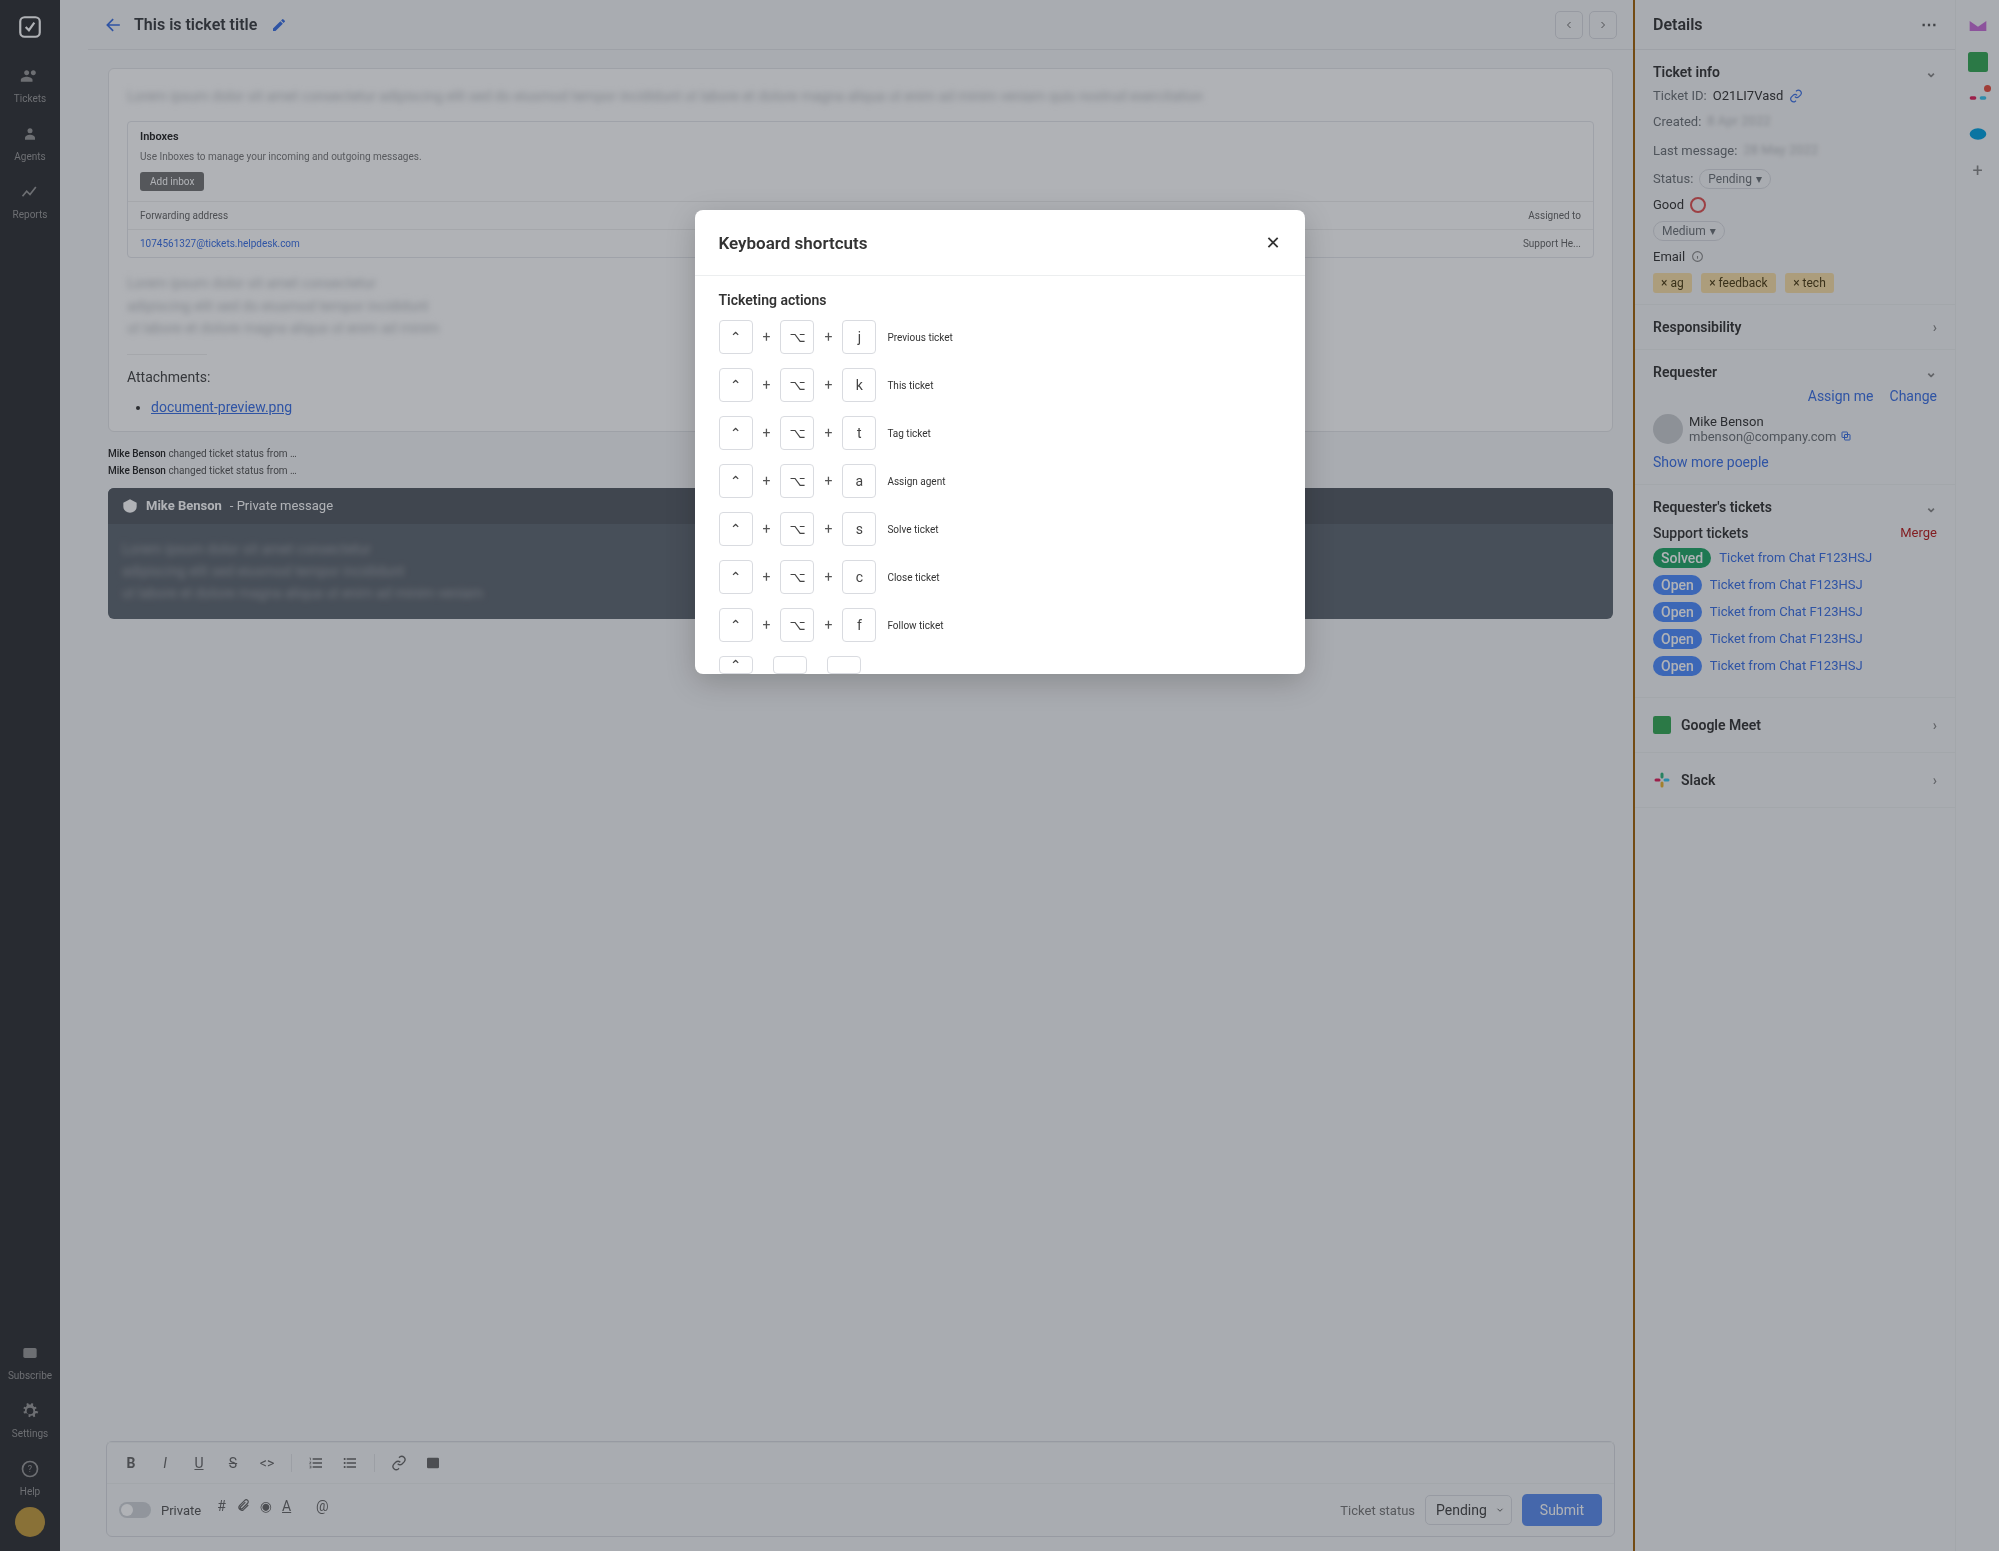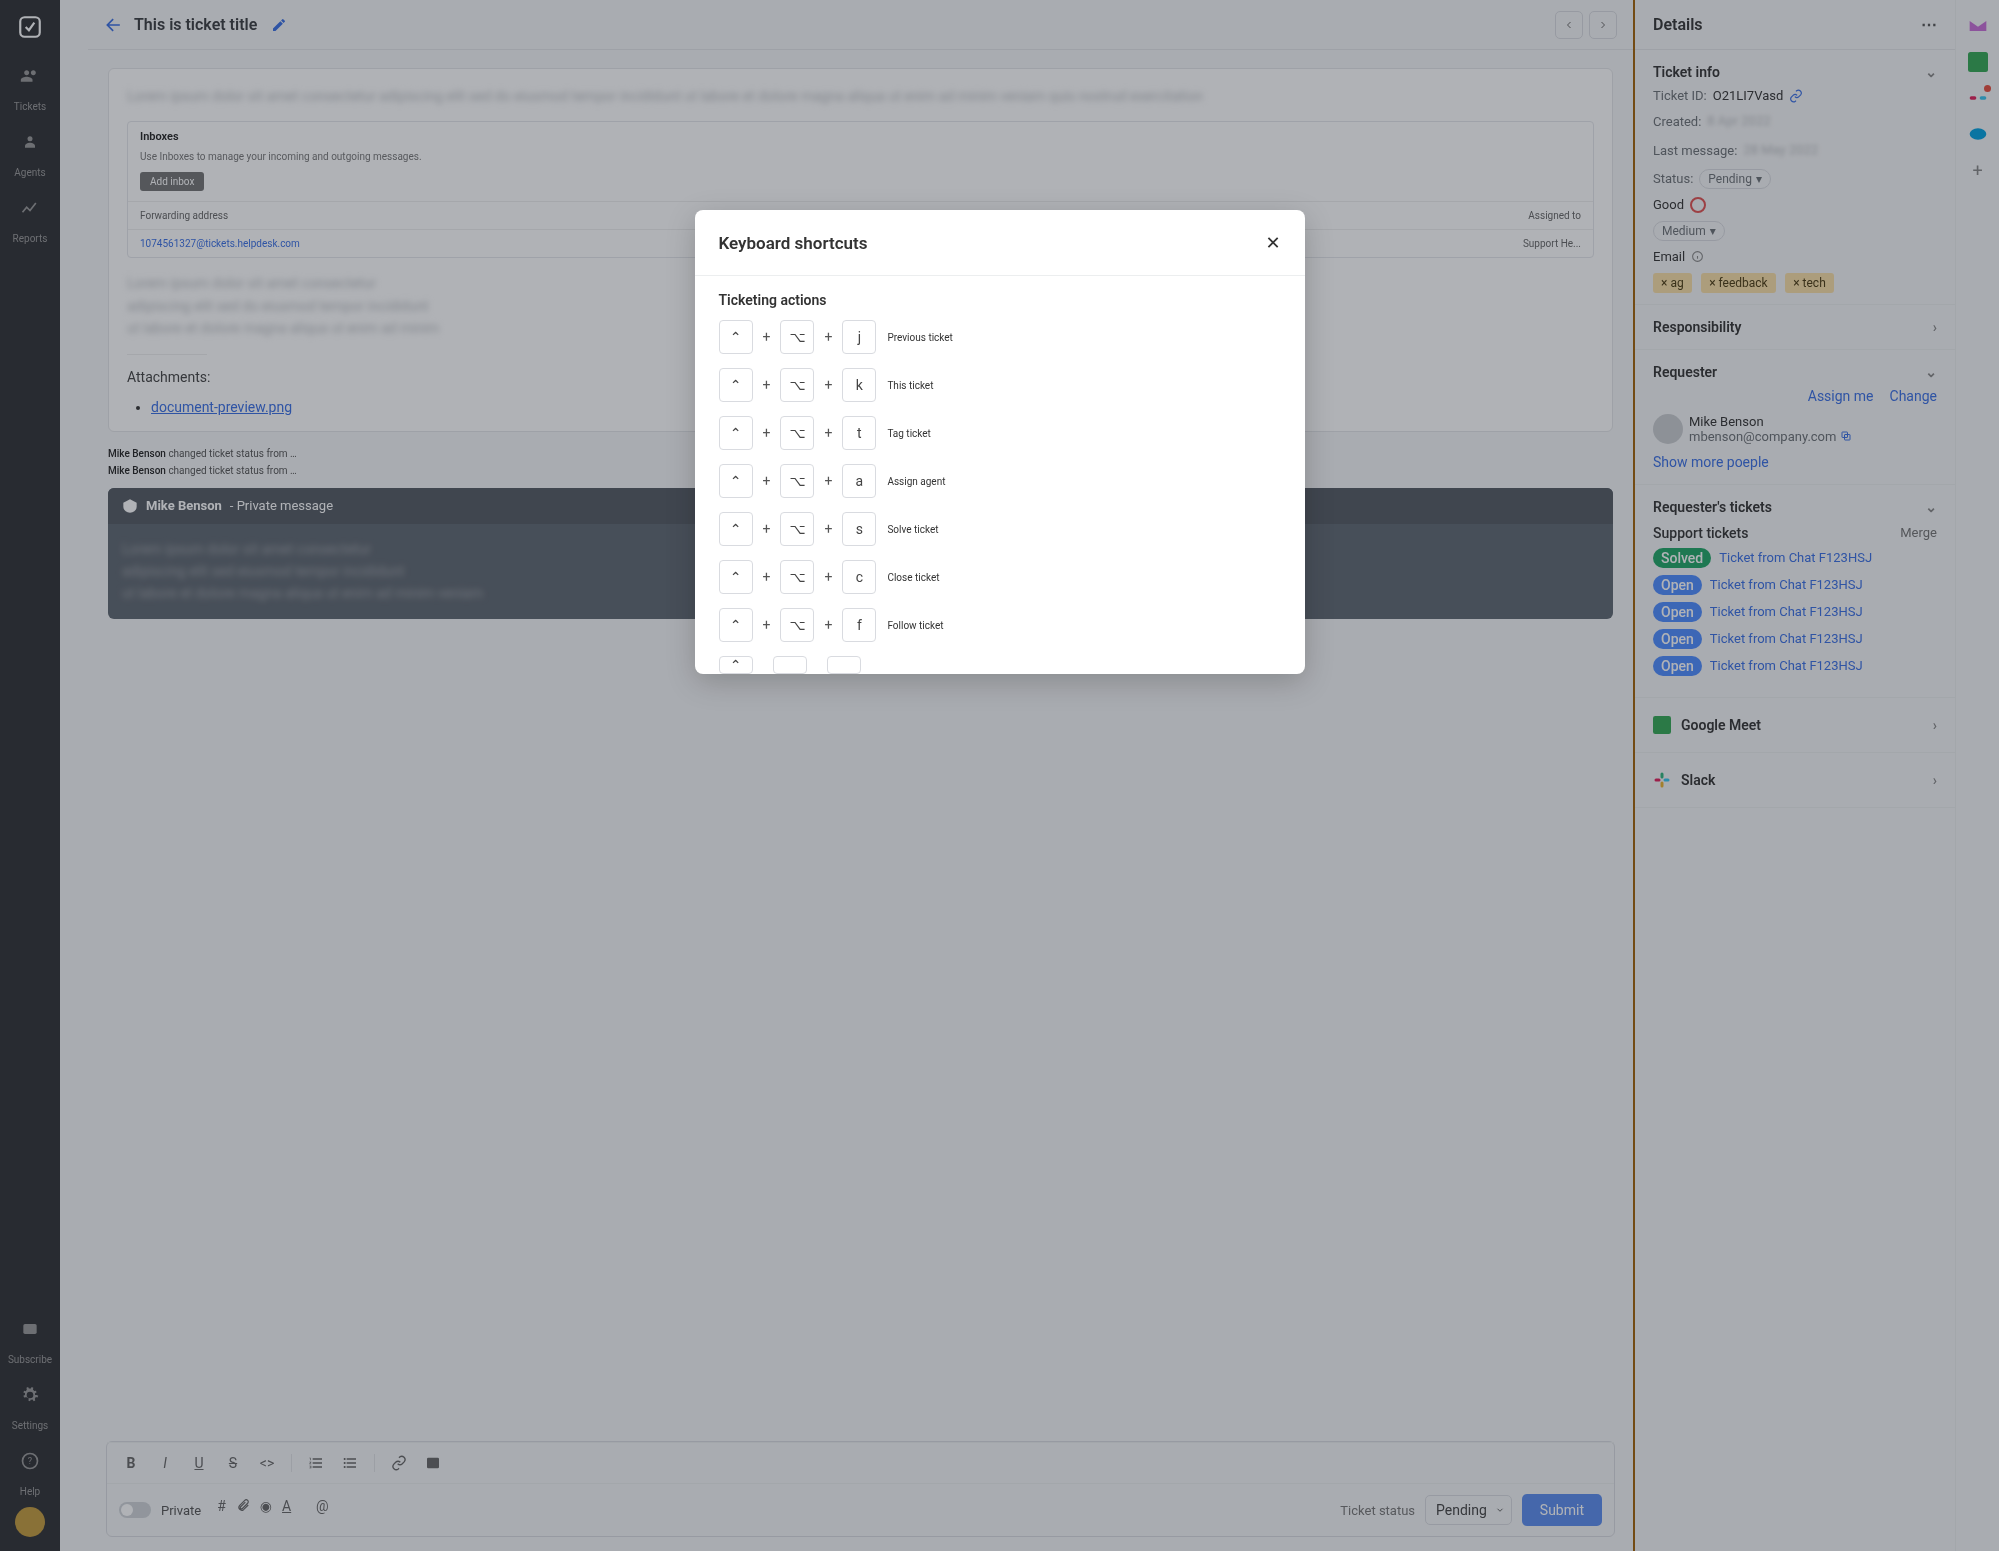--- a/index.html
+++ b/index.html
@@ -2,21 +2,21 @@
 <html><head>
 <meta charset="utf-8">
 <style>
 * { box-sizing: border-box; margin: 0; padding: 0; font-family: -apple-system, BlinkMacSystemFont, "Segoe UI", Roboto, sans-serif; }
 body { background: #f5f6f7; color: #333; font-size: 14px; overflow: hidden; }
 .app { display: flex; height: 100vh; }
 
 
 .nav-rail { width: 60px; background: #2f3033; display: flex; flex-direction: column; align-items: center; padding-top: 14px; color: #aaa; }
 .nav-logo { width: 26px; height: 26px; margin-bottom: 16px; color:#fff;}
-.nav-item { display:flex;flex-direction:column;align-items:center;gap:15px;padding:10px 0;width:100%;font-size:10px;color:#999;cursor:pointer;}
+.nav-item { display:flex;flex-direction:column;align-items:center;gap:7px;padding:10px 0;width:100%;font-size:10px;color:#999;cursor:pointer;}
 .nav-item svg { width:20px;height:20px; }
 .nav-spacer { flex:1; }
 .nav-avatar { width:30px;height:30px;border-radius:50%;background:#c49b3c;margin-bottom:14px; }
 
 
 .main { flex:1; display:flex; }
 .center { flex:1; display:flex; flex-direction:column; border-right:2px solid #a16207;margin-left:28px; }
 .topbar { height:50px;display:flex;align-items:center;padding:0 16px;border-bottom:1px solid #e3e5e8;gap:10px; }
 .back-btn { color:#3a6fe4;cursor:pointer; }
 .title { font-size:16px;font-weight:600;color:#3a3c40; }
@@ -72,21 +72,21 @@
 .badge-pill { border:1px solid #d9dbe0;padding:2px 8px;border-radius:10px;font-size:12px;display:inline-flex;align-items:center;gap:4px; }
 .face-bad { width:16px;height:16px;border-radius:50%;border:2px solid #e05050;display:inline-block;}
 .tag-chip{background:#f9dfa7;color:#4a3a10;padding:3px 8px;border-radius:3px;font-size:12px;margin-right:6px;}
 .ticket-row{display:flex;align-items:center;gap:8px;margin:7px 0;font-size:13px;}
 .status-chip{font-size:14px;padding:2px 8px;border-radius:10px;color:#fff;font-weight:500;}
 .status-chip.solved{background:#1fa766;}
 .status-chip.open{background:#4e8cff;}
 .ticket-link{color:#3a6fe4;}
 .integ-row{display:flex;align-items:center;gap:10px;padding:18px;border-bottom:1px solid #eceeef;font-weight:600;}
 .integ-row .chev{margin-left:auto;color:#888;}
-.details .merge { color:#737373;font-size:13px;text-align:right;}
+.details .merge { color:#b91c1c;font-size:13px;text-align:right;}
 .avatar-sm{width:30px;height:30px;border-radius:50%;background:#c9ccd0;}
 .assign-links{display:flex;gap:16px;justify-content:flex-end;}
 
 
 .icon-rail { width:44px;display:flex;flex-direction:column;align-items:center;gap:16px;padding-top:16px;border-left:1px solid #eceeef; }
 .icon-rail .ri { width:20px;height:20px;cursor:pointer;position:relative; }
 .ri.dot::after{content:"";position:absolute;right:-3px;top:-3px;width:7px;height:7px;background:#e74c3c;border-radius:50%;}
 
 
 .overlay { position:fixed;inset:0;background:rgba(30,35,45,0.35);display:flex;align-items:flex-start;justify-content:center;padding-top:210px;z-index:100; }

